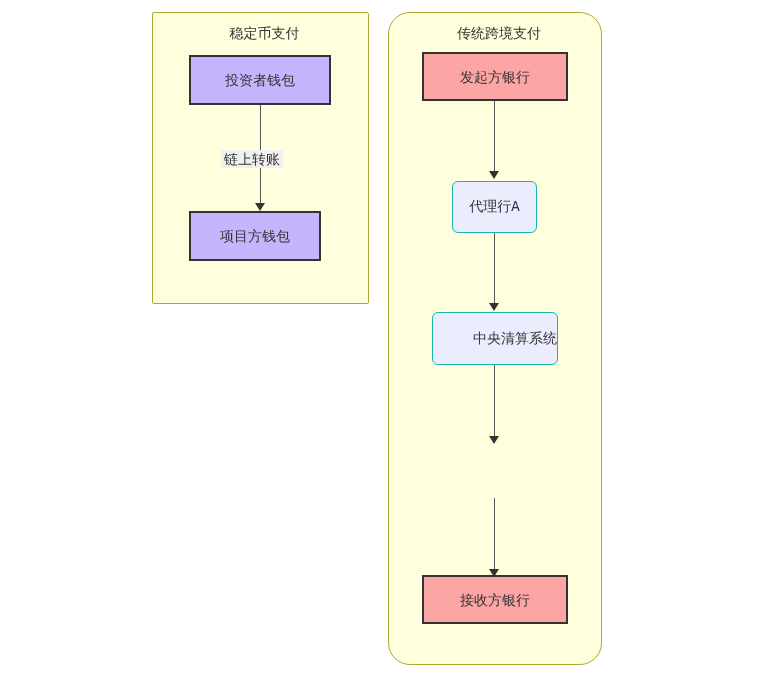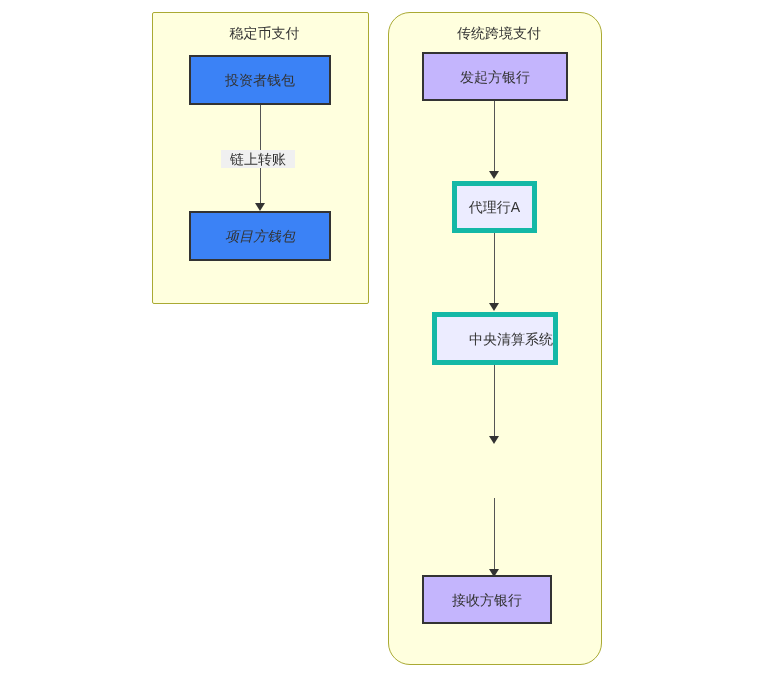--- a/index.html
+++ b/index.html
@@ -48,36 +48,37 @@
     box-sizing: border-box;
     display: flex;
     align-items: center;
     justify-content: center;
     font-size: 14px;
     line-height: 1;
     white-space: nowrap;
     text-align: center;
   }
   .node-lavender-solid {
-    background: #3b82f6;
+    background: #c4b5fd;
     border: 2px solid #333333;
     color: #333333;
     border-radius: 0px;
   }
   .node-pink-solid {
-    background: #c4b5fd;
+    background: #fca5a5;
     border: 2px solid #333333;
     color: #333333;
     border-radius: 0px;
   }
   .node-lavender-round {
     background: #ececff;
-    border: 5px solid #14b8a6;
+    border: 1px solid #14b8a6;
     color: #333333;
-    border-radius: 0;
+    border-radius: 6px;
+    font-family: Liberation Mono, monospace;
   }
 
   
   .edge-line {
     position: absolute;
     width: 0;
     border-left: 1.3px solid #555555;
   }
   .edge-arrow {
     position: absolute;
@@ -86,42 +87,42 @@
     border-left: 5px solid transparent;
     border-right: 5px solid transparent;
     border-top: 8px solid #333333;
   }
   .edge-label {
     position: absolute;
     background: #f0f0f0;
     color: #333333;
     font-size: 14px;
     line-height: 1;
-    padding: 2px 9px;
+    padding: 2px 3px;
     white-space: nowrap;
   }
 </style>
 </head>
 <body>
 
 <div id="diagram-canvas">
 
   <div class="subgraph" style="left:152px; top:12px; width:217px; height:292px;">
     <div class="subgraph-title" style="top:13px;">稳定币支付</div>
   </div>
 
   <div class="node node-lavender-solid" style="left:189px; top:55px; width:142px; height:50px;">
     <span>投资者钱包</span>
   </div>
 
   <div class="edge-line" style="left:260px; top:105px; height:102px;"></div>
   <div class="edge-arrow" style="left:255px; top:203px;"></div>
   <div class="edge-label" style="left:221px; top:150px;">链上转账</div>
 
-  <div class="node node-lavender-solid" style="left:189px; top:211px; width:142px; height:50px;font-style:italic;">
+  <div class="node node-lavender-solid" style="left:189px; top:211px; width:132px; height:50px;">
     <span>项目方钱包</span>
   </div>
 
   <div class="subgraph" style="left:388px; top:12px; width:214px; height:653px;border-radius:22px;">
     <div class="subgraph-title" style="top:13px;">传统跨境支付</div>
   </div>
 
   <div class="node node-pink-solid" style="left:422px; top:52px; width:146px; height:49px;">
     <span>发起方银行</span>
   </div>
@@ -140,17 +141,17 @@
     <span>中央清算系统</span>
   </div>
 
   <div class="edge-line" style="left:494px; top:365px; height:75px;"></div>
   <div class="edge-arrow" style="left:489px; top:436px;"></div>
 
 
   <div class="edge-line" style="left:494px; top:498px; height:75px;"></div>
   <div class="edge-arrow" style="left:489px; top:569px;"></div>
 
-  <div class="node node-pink-solid" style="left:422px; top:575px; width:130px; height:49px;">
+  <div class="node node-pink-solid" style="left:422px; top:575px; width:146px; height:49px;">
     <span>接收方银行</span>
   </div>
 
 </div>
 
 </body></html>

